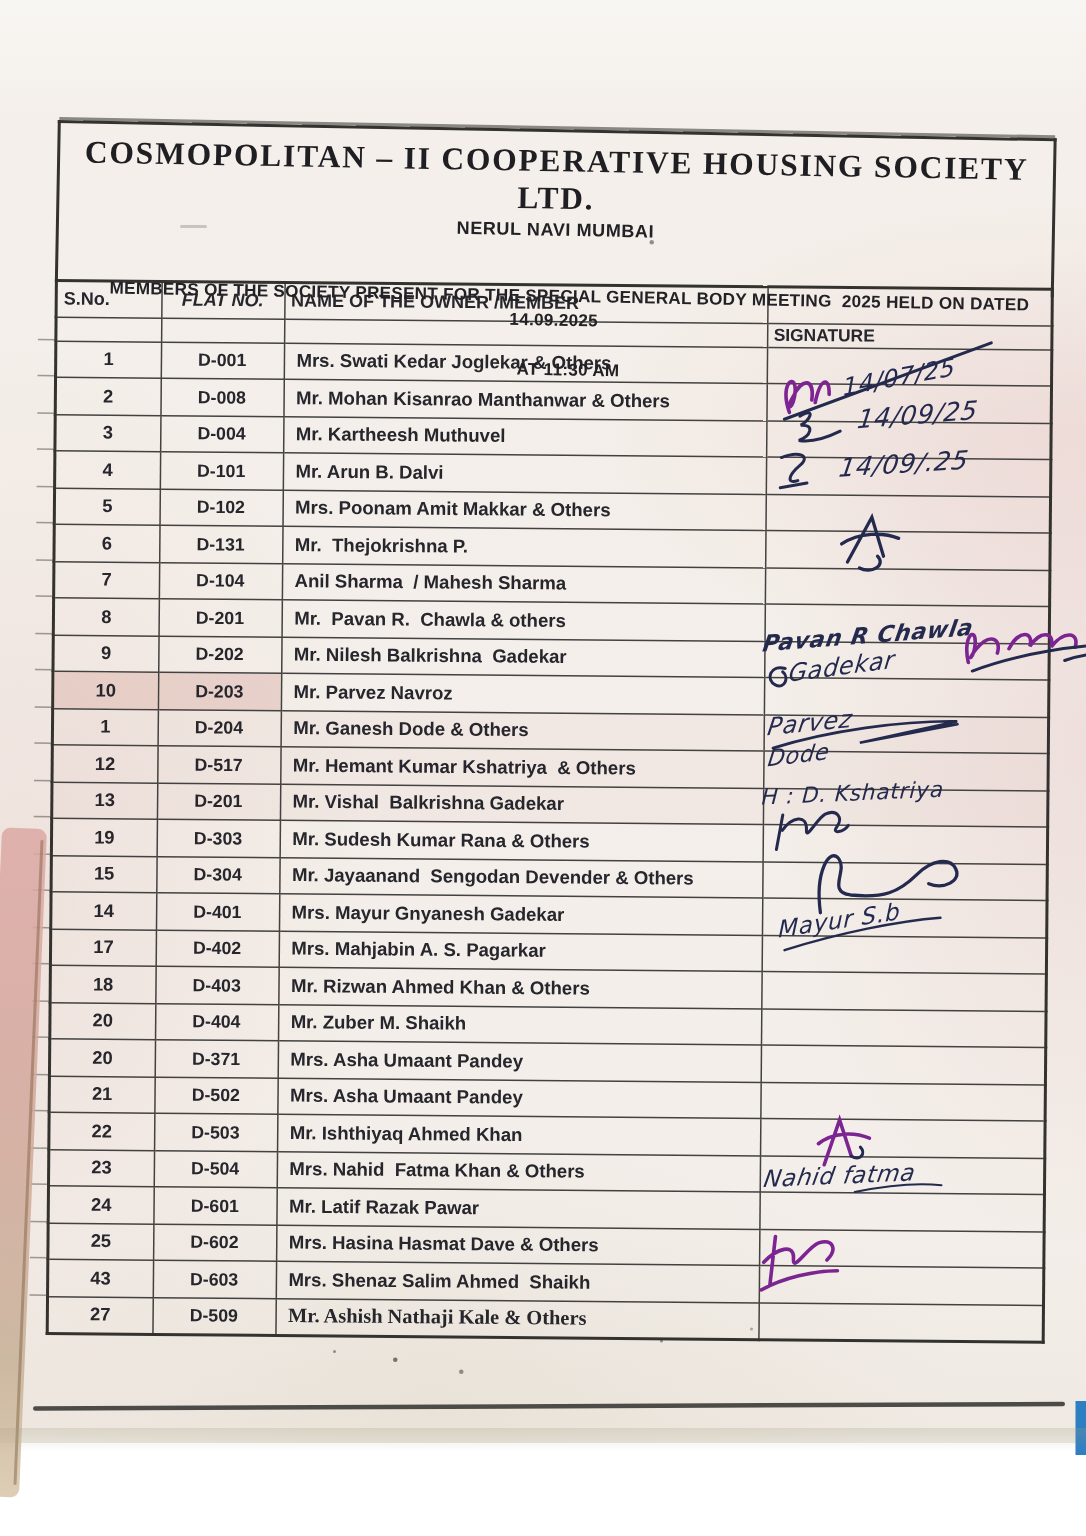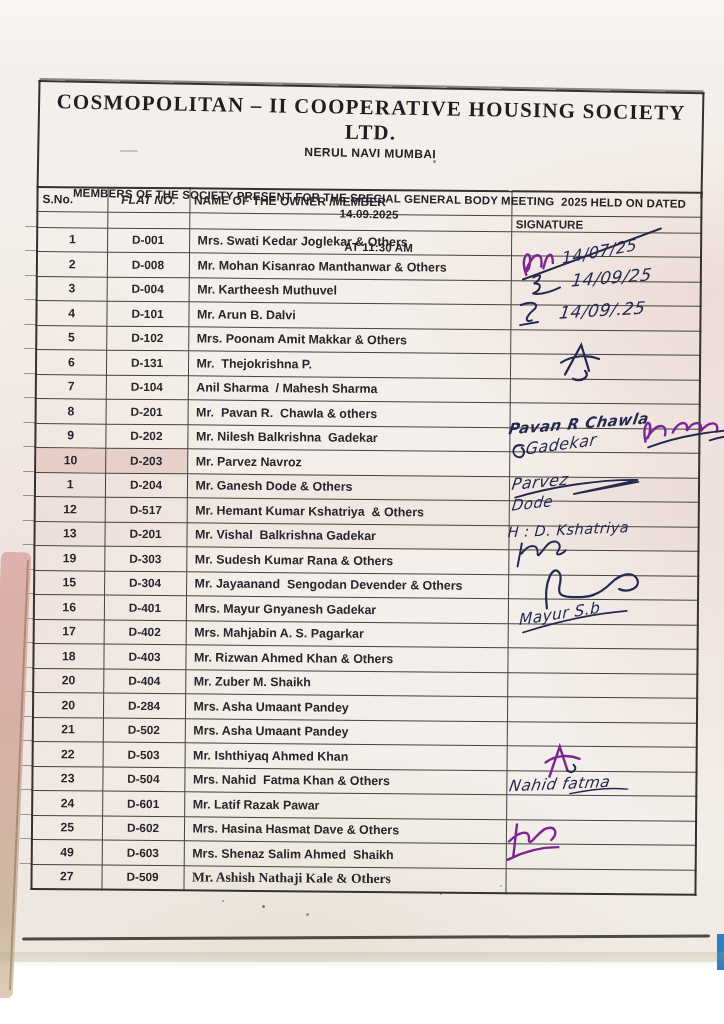--- a/index.html
+++ b/index.html
@@ -235,21 +235,21 @@
           <td class="col-name">Mr. Sudesh Kumar Rana &amp; Others</td>
           <td class="col-sig"></td>
         </tr>
         <tr>
           <td class="col-sno">15</td>
           <td class="col-flat">D-304</td>
           <td class="col-name">Mr. Jayaanand  Sengodan Devender &amp; Others</td>
           <td class="col-sig"></td>
         </tr>
         <tr>
-          <td class="col-sno">16</td>
+          <td class="col-sno">14</td>
           <td class="col-flat">D-401</td>
           <td class="col-name">Mrs. Mayur Gnyanesh Gadekar</td>
           <td class="col-sig"></td>
         </tr>
         <tr>
           <td class="col-sno">17</td>
           <td class="col-flat">D-402</td>
           <td class="col-name">Mrs. Mahjabin A. S. Pagarkar</td>
           <td class="col-sig"></td>
         </tr>
@@ -260,21 +260,21 @@
           <td class="col-sig"></td>
         </tr>
         <tr>
           <td class="col-sno">20</td>
           <td class="col-flat">D-404</td>
           <td class="col-name">Mr. Zuber M. Shaikh</td>
           <td class="col-sig"></td>
         </tr>
         <tr>
           <td class="col-sno">20</td>
-          <td class="col-flat">D-284</td>
+          <td class="col-flat">D-371</td>
           <td class="col-name">Mrs. Asha Umaant Pandey</td>
           <td class="col-sig"></td>
         </tr>
         <tr>
           <td class="col-sno">21</td>
           <td class="col-flat">D-502</td>
           <td class="col-name">Mrs. Asha Umaant Pandey</td>
           <td class="col-sig"></td>
         </tr>
         <tr>
@@ -295,21 +295,21 @@
           <td class="col-name">Mr. Latif Razak Pawar</td>
           <td class="col-sig"></td>
         </tr>
         <tr>
           <td class="col-sno">25</td>
           <td class="col-flat">D-602</td>
           <td class="col-name">Mrs. Hasina Hasmat Dave &amp; Others</td>
           <td class="col-sig"></td>
         </tr>
         <tr>
-          <td class="col-sno">49</td>
+          <td class="col-sno">43</td>
           <td class="col-flat">D-603</td>
           <td class="col-name">Mrs. Shenaz Salim Ahmed  Shaikh</td>
           <td class="col-sig"></td>
         </tr>
         <tr class="serif-name">
           <td class="col-sno">27</td>
           <td class="col-flat">D-509</td>
           <td class="col-name">Mr. Ashish Nathaji Kale &amp; Others</td>
           <td class="col-sig"></td>
         </tr>

